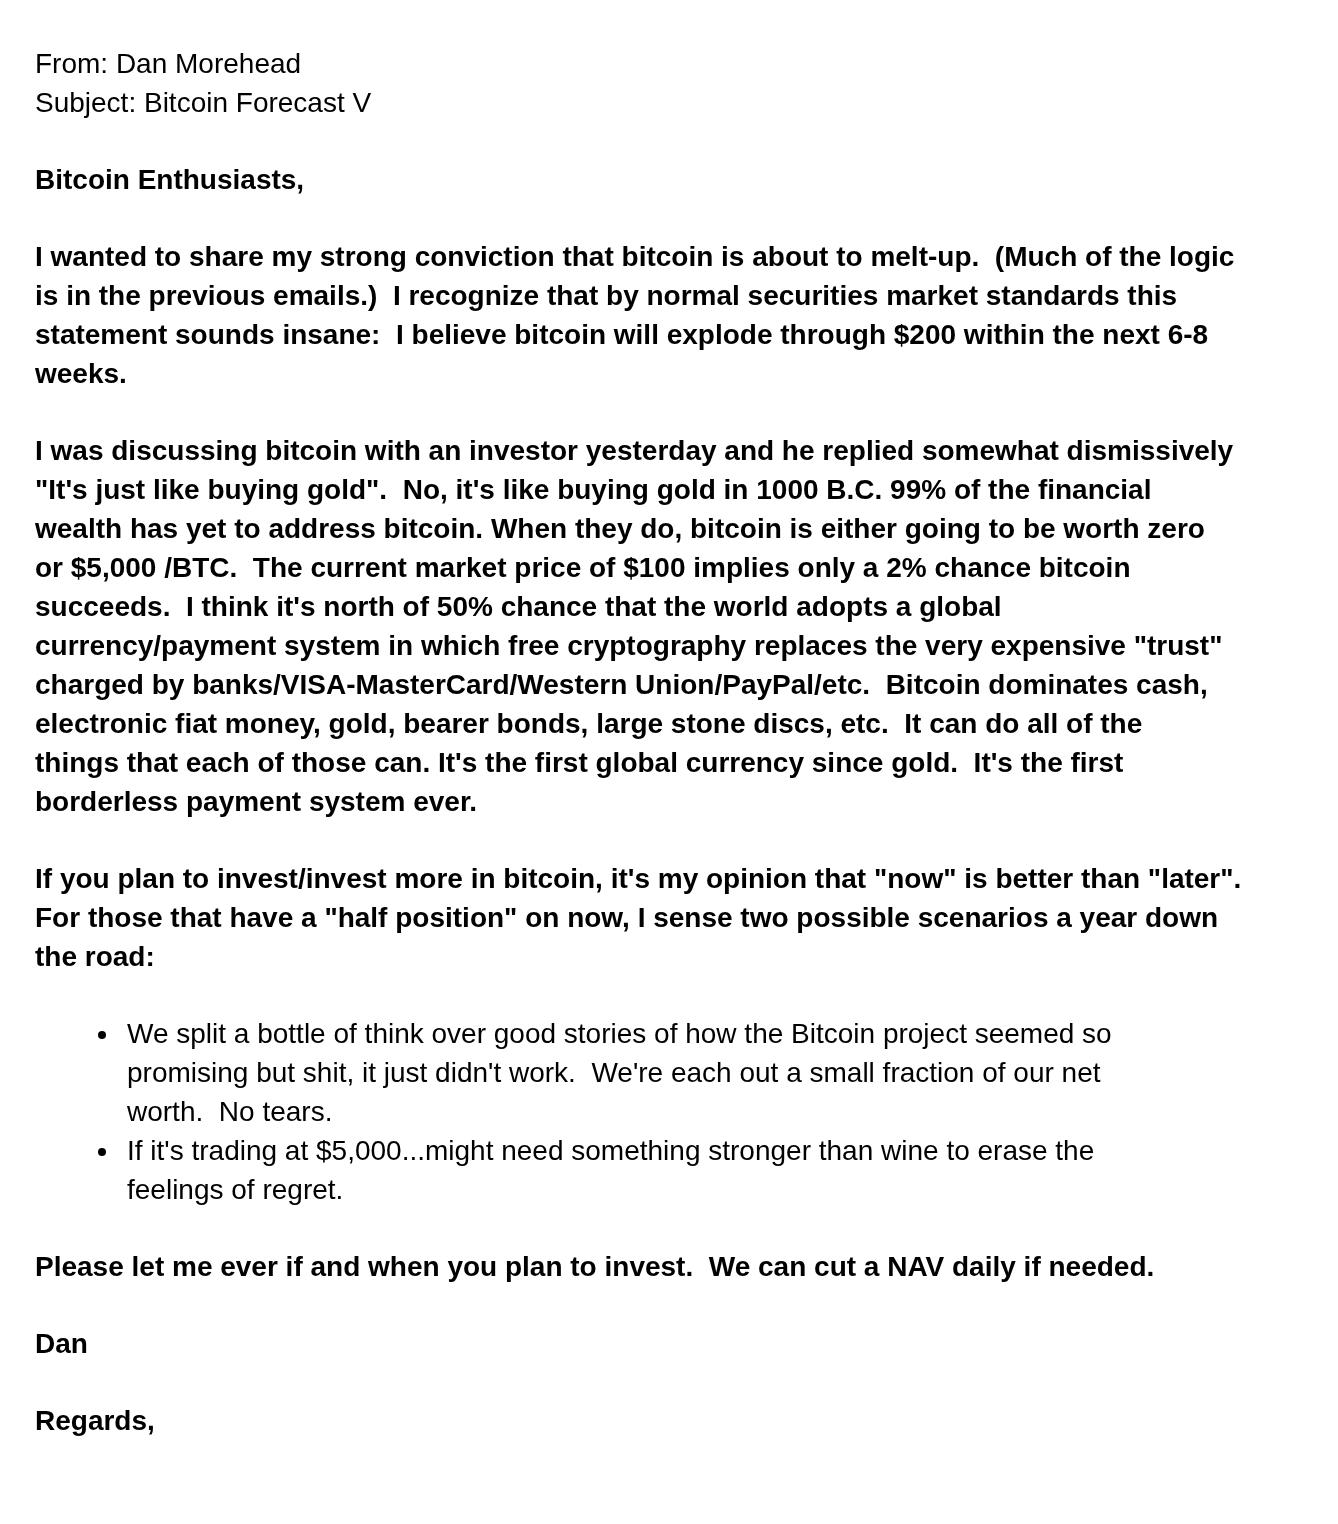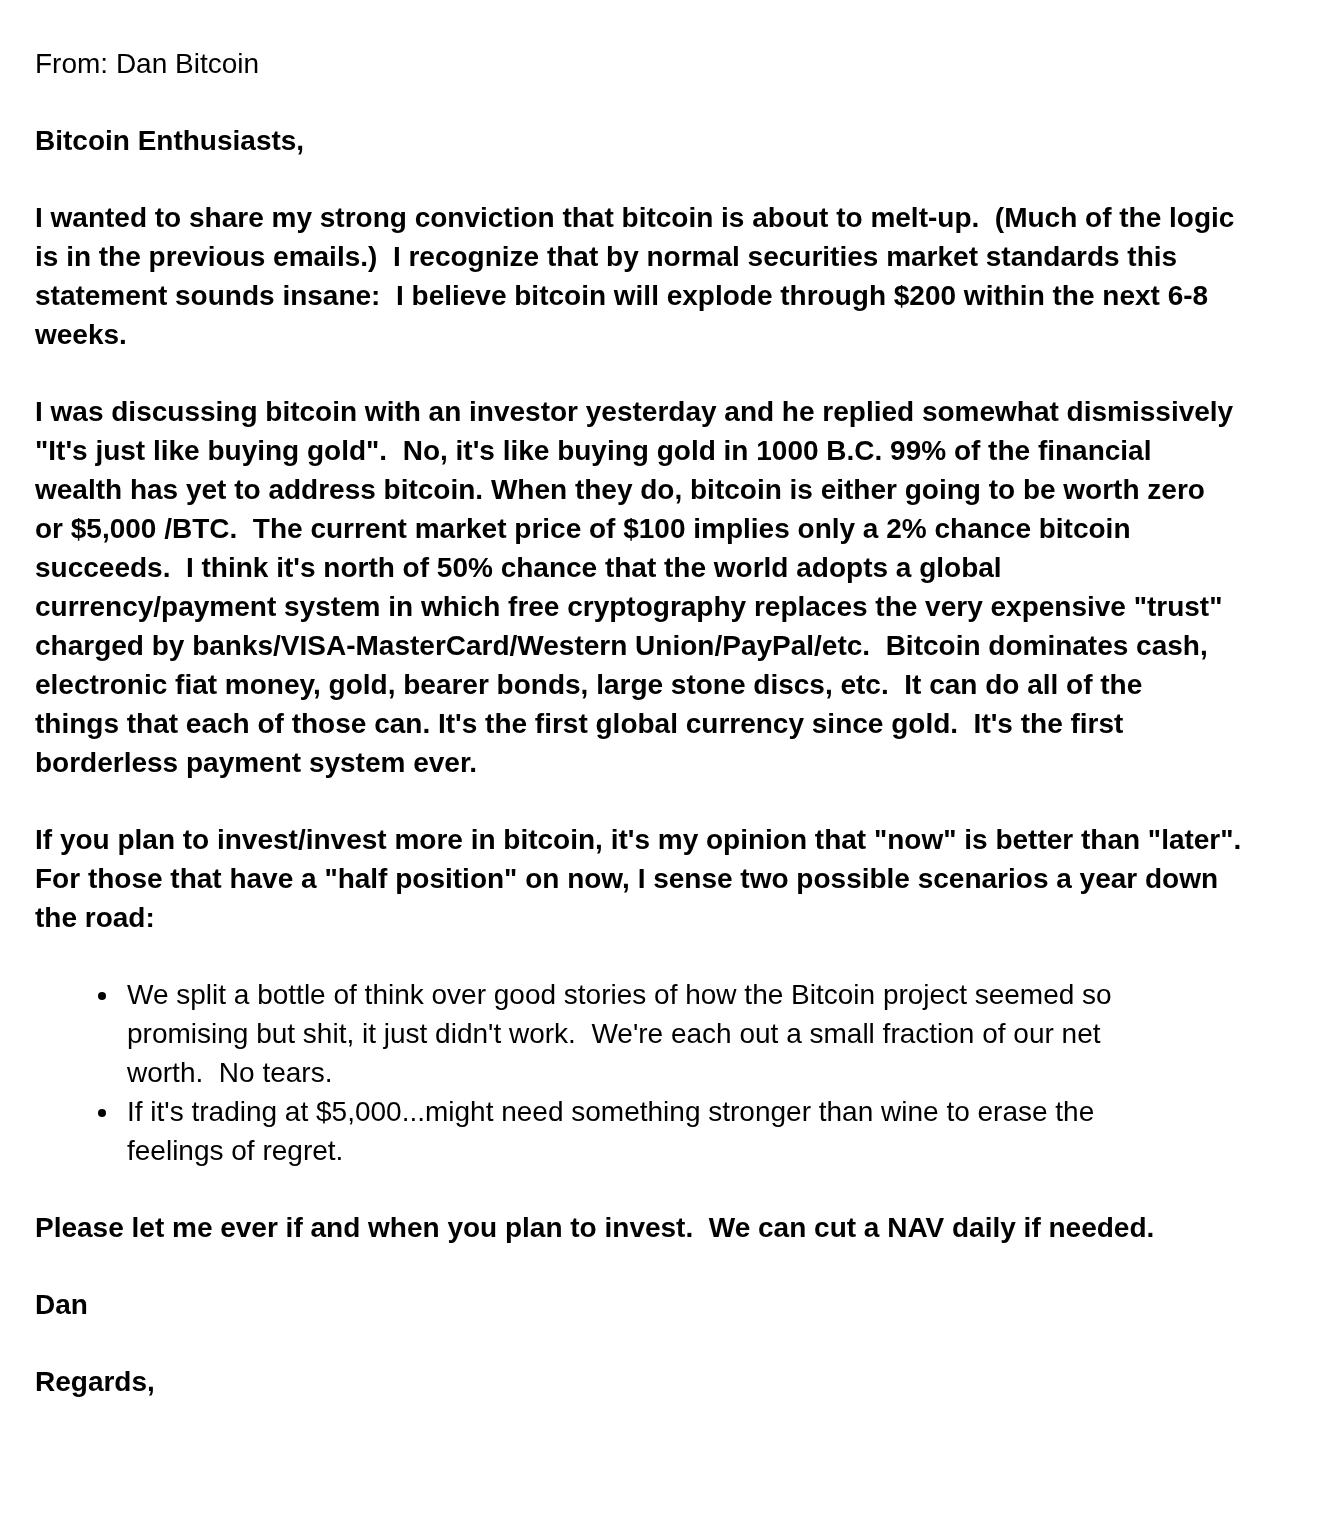--- a/index.html
+++ b/index.html
@@ -46,21 +46,22 @@
     white-space: pre-wrap;
     padding-left: 6px;
   }
 </style>
 </head>
 <body>
 
 <div class="doc">
 
   <div class="hdr-block">
-    <div class="hdr-row"><span class="hdr-label">From:</span> <span>Dan Bitcoin</span></div>
+    <div class="hdr-row"><span class="hdr-label">From:</span> <span>Dan Morehead</span></div>
+    <div class="hdr-row"><span class="hdr-label">Subject:</span> <span>Bitcoin Forecast V</span></div>
   </div>
 
   <div class="para salutation">Bitcoin Enthusiasts,</div>
 
   <div class="para">I wanted to share my strong conviction that bitcoin is about to melt-up.  (Much of the logic
 is in the previous emails.)  I recognize that by normal securities market standards this
 statement sounds insane:  I believe bitcoin will explode through $200 within the next 6-8
 weeks.</div>
 
   <div class="para">I was discussing bitcoin with an investor yesterday and he replied somewhat dismissively

